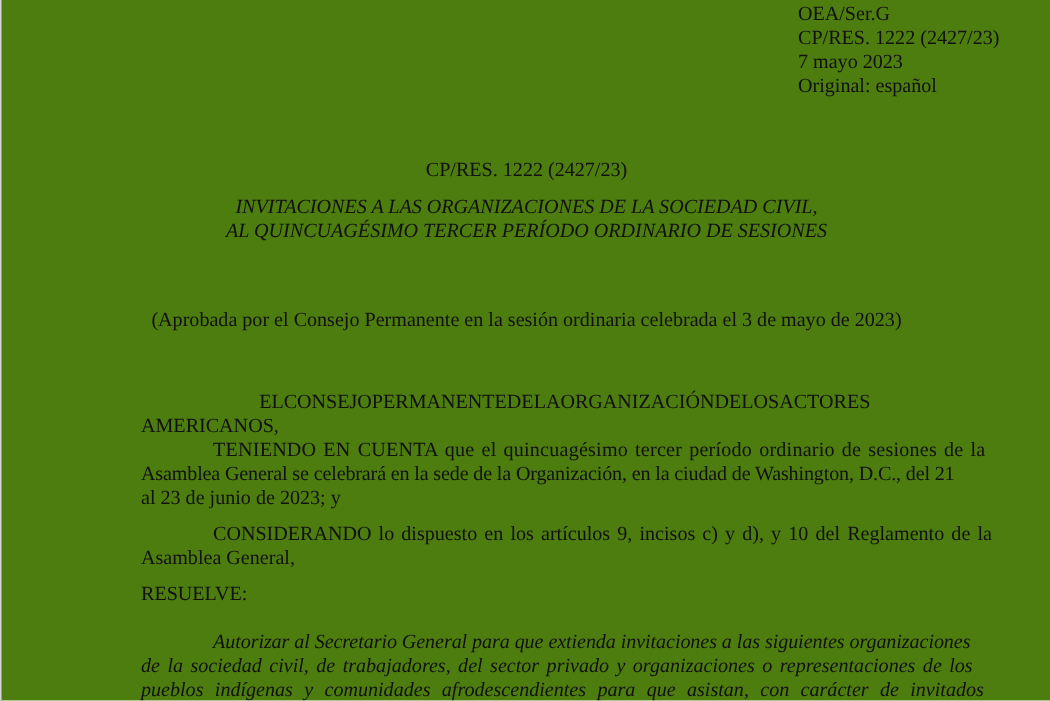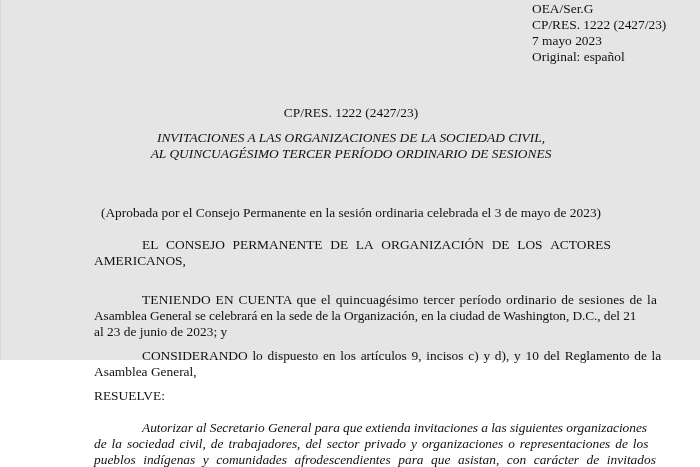--- a/index.html
+++ b/index.html
@@ -13,22 +13,22 @@
       overflow: hidden;
       position: relative;
       font-family: "Liberation Serif", "DejaVu Serif", serif;
       color: #111111;
       font-size: 13.4px;
       line-height: 16px;
     }
     .page {
       position: absolute;
       left: 0; top: 0;
-      width: 700px; height: 360px;
-      background: #e5e5e5;
+      width: 700px; height: 467px;
+      background: #4d7c0f;
       border-left: 1px solid #d6d6d6;
       box-sizing: border-box;
     }
     .header-block {
       position: absolute;
       left: 531px;
       top: 1px;
       line-height: 16px;
       font-size: 13.4px;
     }
@@ -50,22 +50,23 @@
       width: 517px;
       text-align: justify;
       line-height: 16px;
     }
     .para .line {
       display: block;
       white-space: nowrap;
     }
     .justify-line {
       display: flex;
-      justify-content: space-between;
+      justify-content: center;
       white-space: nowrap;
+      margin-top: 23px;
     }
     .indent { padding-left: 48px; }
     .p1 { top: 237px; }
     .p2 { top: 292px; }
     .p3 { top: 348px; }
     .p4 { top: 388px; }
     .p5 { top: 420px; font-style: italic; }
     .cursor {
       display: inline-block;
       width: 1px;

